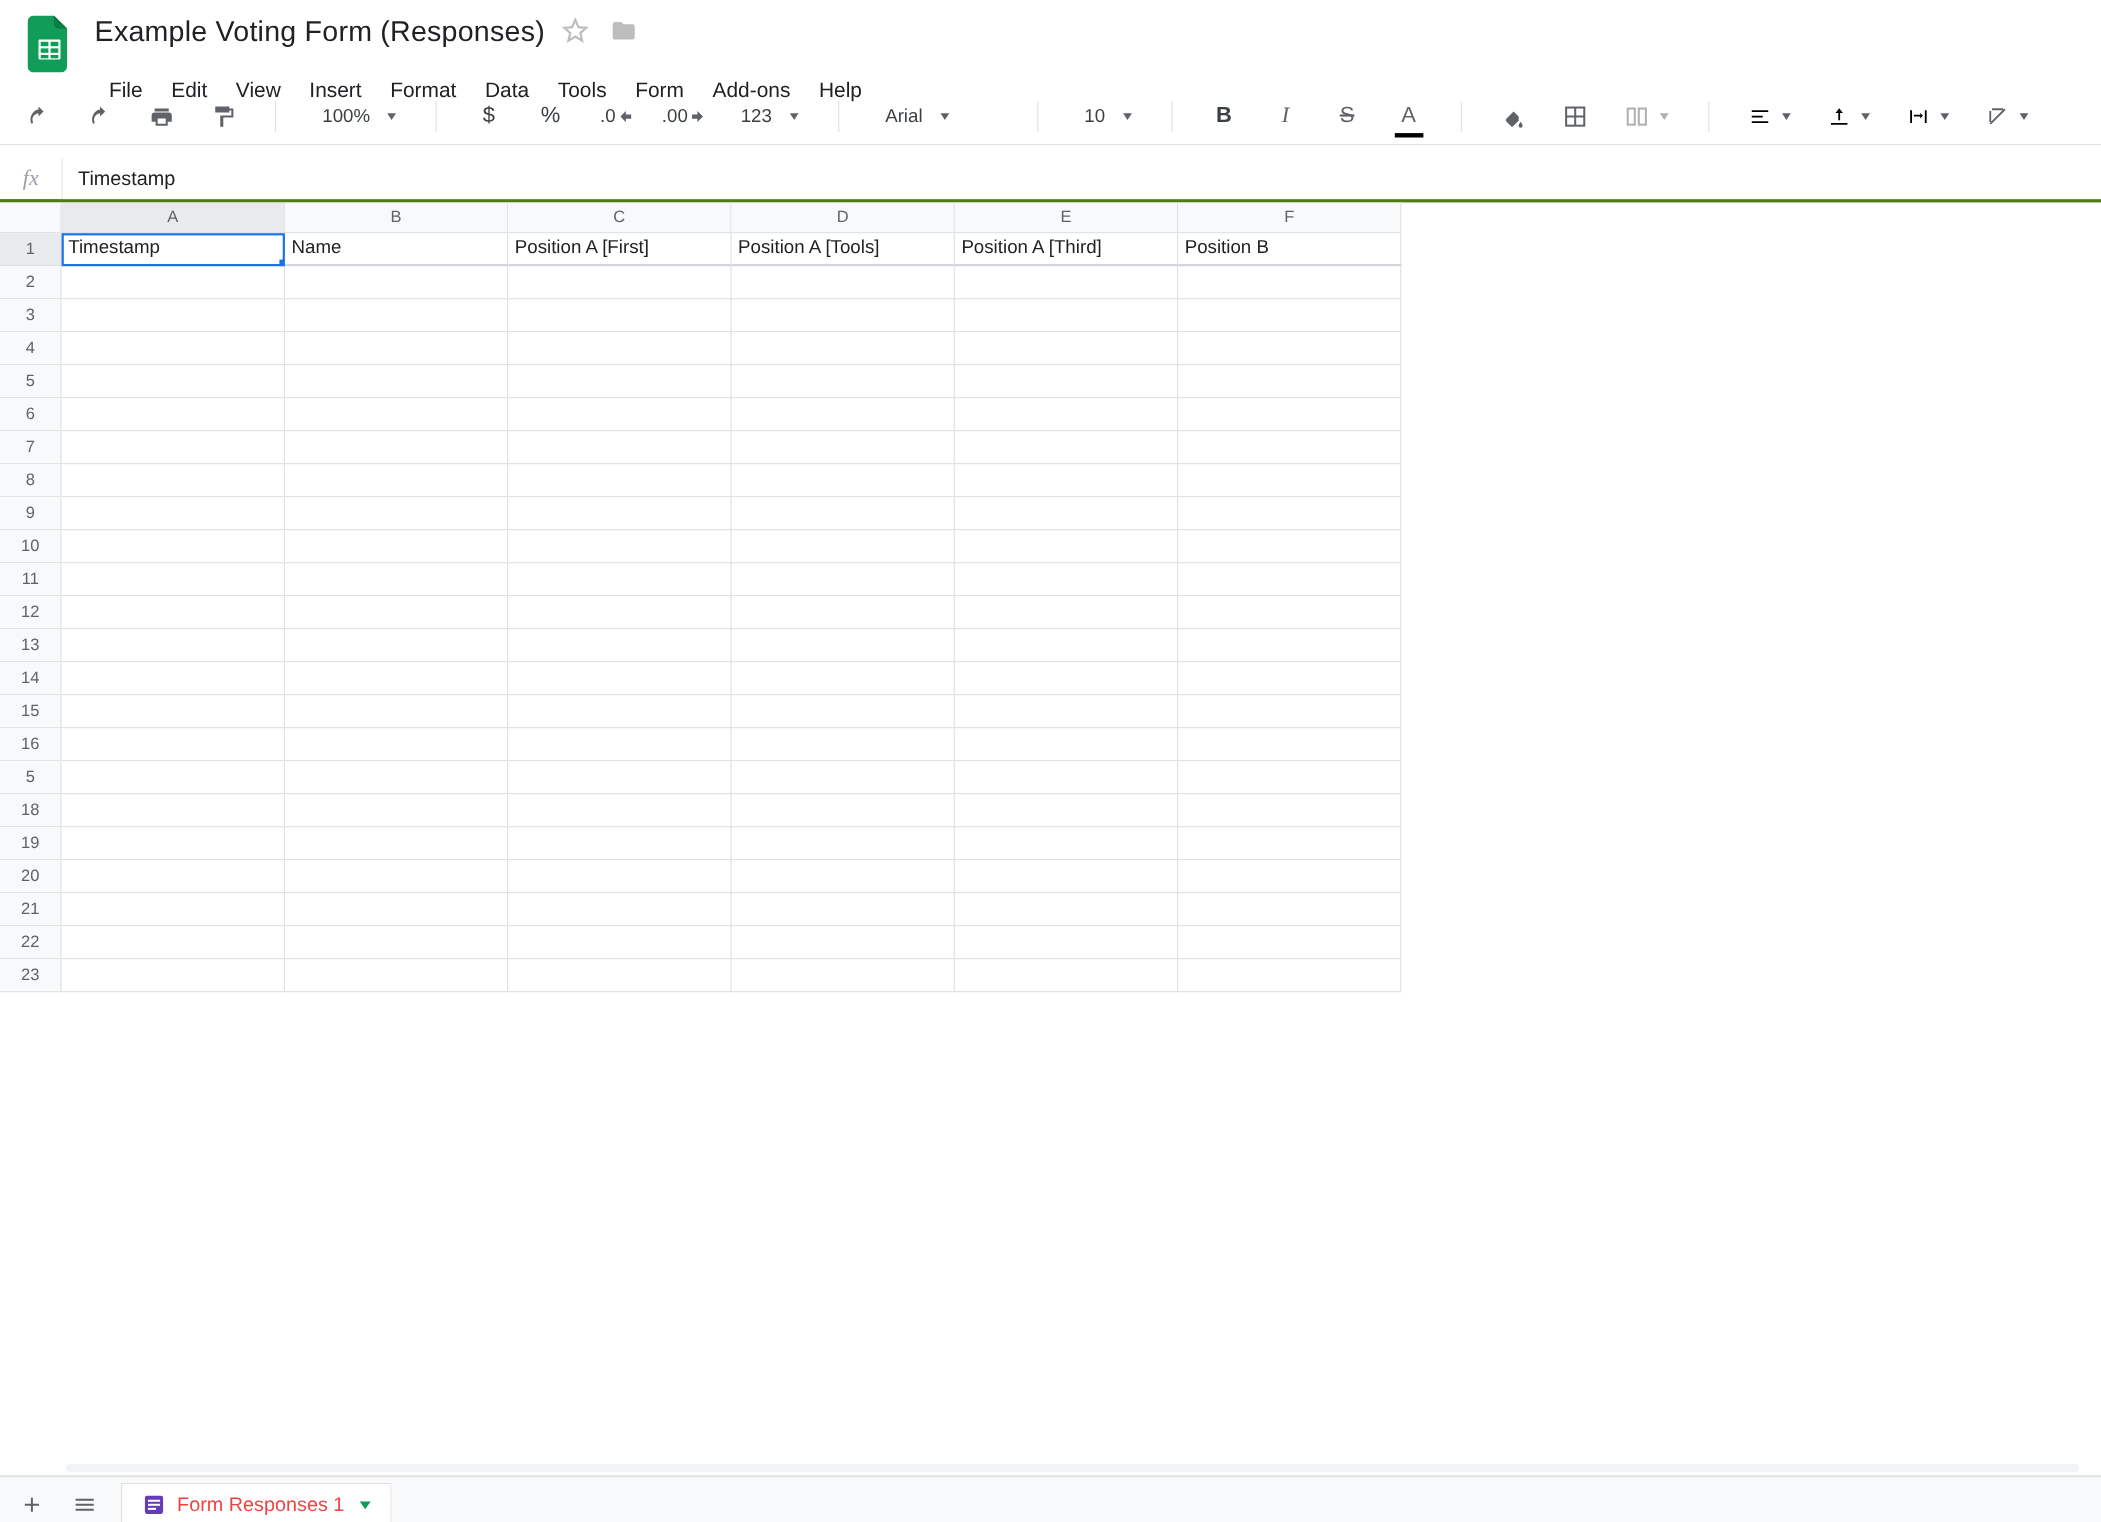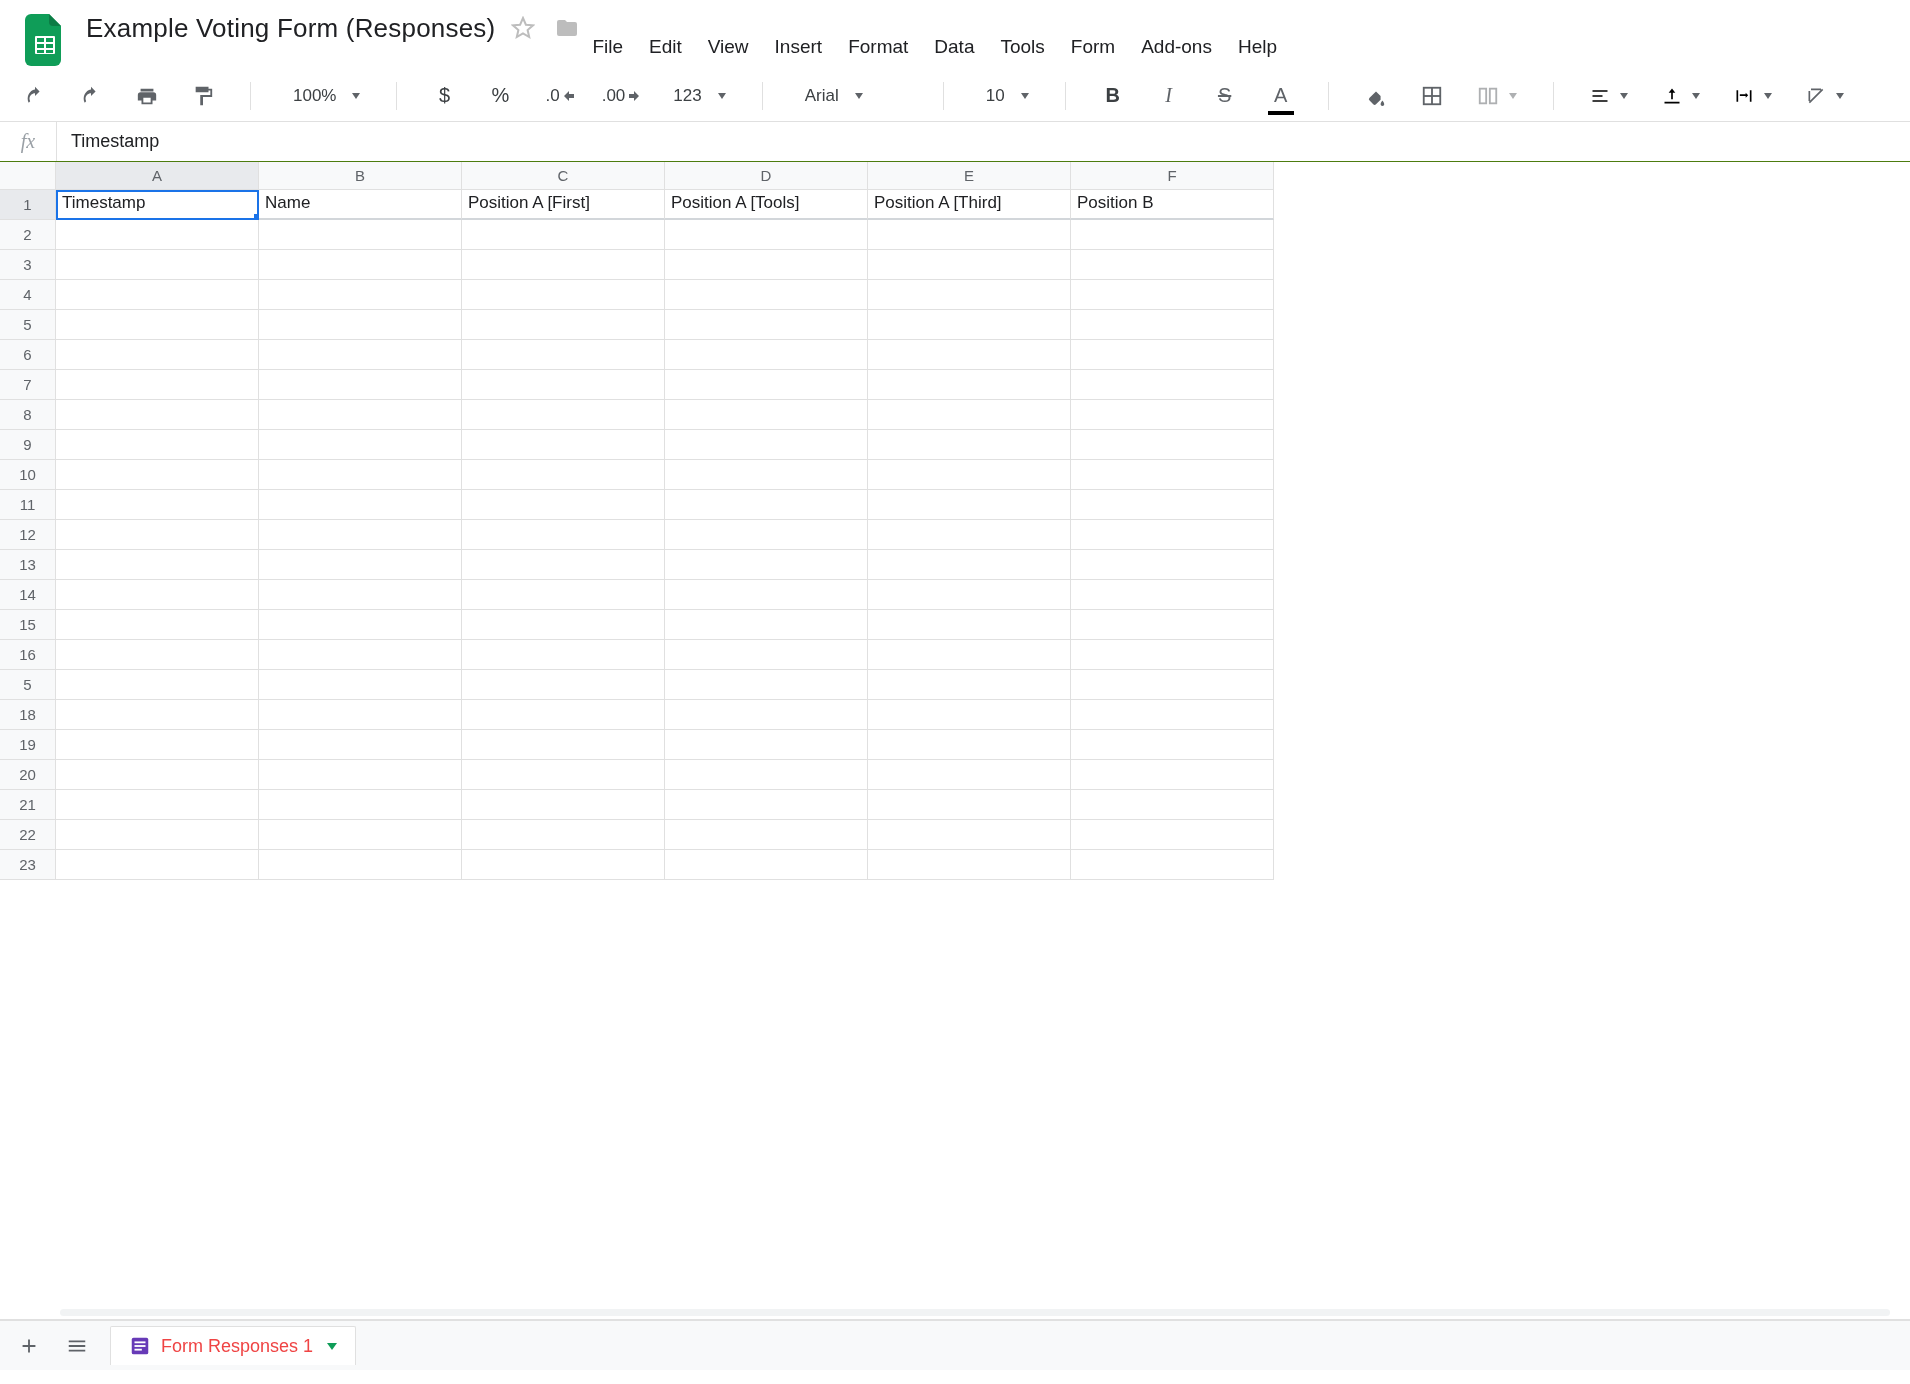--- a/index.html
+++ b/index.html
@@ -1,38 +1,38 @@
 <!DOCTYPE html>
 <html><head>
 <meta charset="utf-8">
 <style>
   * { box-sizing: border-box; margin: 0; padding: 0; }
   html, body { width: 100%; height: 100%; font-family: Arial, Helvetica, sans-serif; overflow: hidden; background: #fff; }
   
   .header { display: flex; align-items: flex-start; padding: 10px 18px 0 18px; gap: 14px; }
   .logo-wrap { width: 54px; height: 60px; display:flex; align-items:center; justify-content:center; }
-  .title-bar { display:flex; }
+  .title-bar { display:flex; flex-direction:column; }
   .doc-title-row { display:flex; align-items:center; gap:16px; height:36px;}
   .doc-title { font-size: 26px; color:#202124; letter-spacing:0.2px;}
   .star-icon, .folder-icon { width:24px; height:24px; fill:#bdbdbd; cursor:pointer;}
   .folder-icon { fill:#bdbdbd; margin-left:4px;}
   .menubar { display:flex; gap:0; height:34px; align-items:center;}
   .menu-item { font-size:19px; color:#202124; padding:4px 13px; border-radius:4px; cursor:pointer;margin-top:40px;}
   
   .toolbar { display:flex; align-items:center; padding:6px 18px; border-bottom:1px solid #e0e0e0; gap:22px; height:52px;}
   .tsep { width:1px; height:28px; background:#e0e0e0; margin:0 8px;}
   .tool-btn { min-width:34px; height:34px; display:flex; align-items:center; justify-content:center; border-radius:4px; cursor:pointer; color:#5f6368;}
   .tool-btn svg { fill:#5f6368; }
   .tool-text { font-size:17px; color:#3c4043; padding:0 6px;}
   .tool-drop { display:flex; align-items:center; gap:6px; padding:0 6px; cursor:pointer; min-width:40px;}
   .tool-drop .caret { width:0; height:0; border-left:4px solid transparent; border-right:4px solid transparent; border-top:6px solid #5f6368; margin-left:4px;}
   .tcolor-underline { position:relative;}
   .tcolor-underline::after { content:""; position:absolute; bottom:-2px; left:4px; right:4px; height:4px; background:#000;}
   
-  .fx-bar { display:flex; align-items:center; border-bottom:1px solid #4d7c0f; height:40px;}
+  .fx-bar { display:flex; align-items:center; border-bottom:3px solid #4d7c0f; height:40px;margin-top:12px;}
   .fx-icon { width:56px; display:flex; align-items:center; justify-content:center; font-style:italic; font-family:serif; color:#9aa0a6; font-size:20px;}
   .fx-sep { width:1px; height:100%; background:#e0e0e0;}
   .fx-input { flex:1; padding:0 14px; font-size:18px; color:#202124; border:none; outline:none; height:100%;}
   
   .grid-wrap { position:relative; overflow:hidden; height:calc(100% - 240px);}
   .grid { display:grid; grid-template-columns: 56px repeat(6, 203px); font-size:16px; color:#202124;}
   .colh, .rowh { background:#f8f9fa; border-right:1px solid #e0e0e0; border-bottom:1px solid #e0e0e0; display:flex; align-items:center; justify-content:center; color:#5f6368; font-size:15px;}
   .corner { background:#f8f9fa; border-right:1px solid #e0e0e0; border-bottom:1px solid #e0e0e0;}
   .colh { height:28px; cursor:pointer; }
   .colh.active { background:#e8eaed; }

